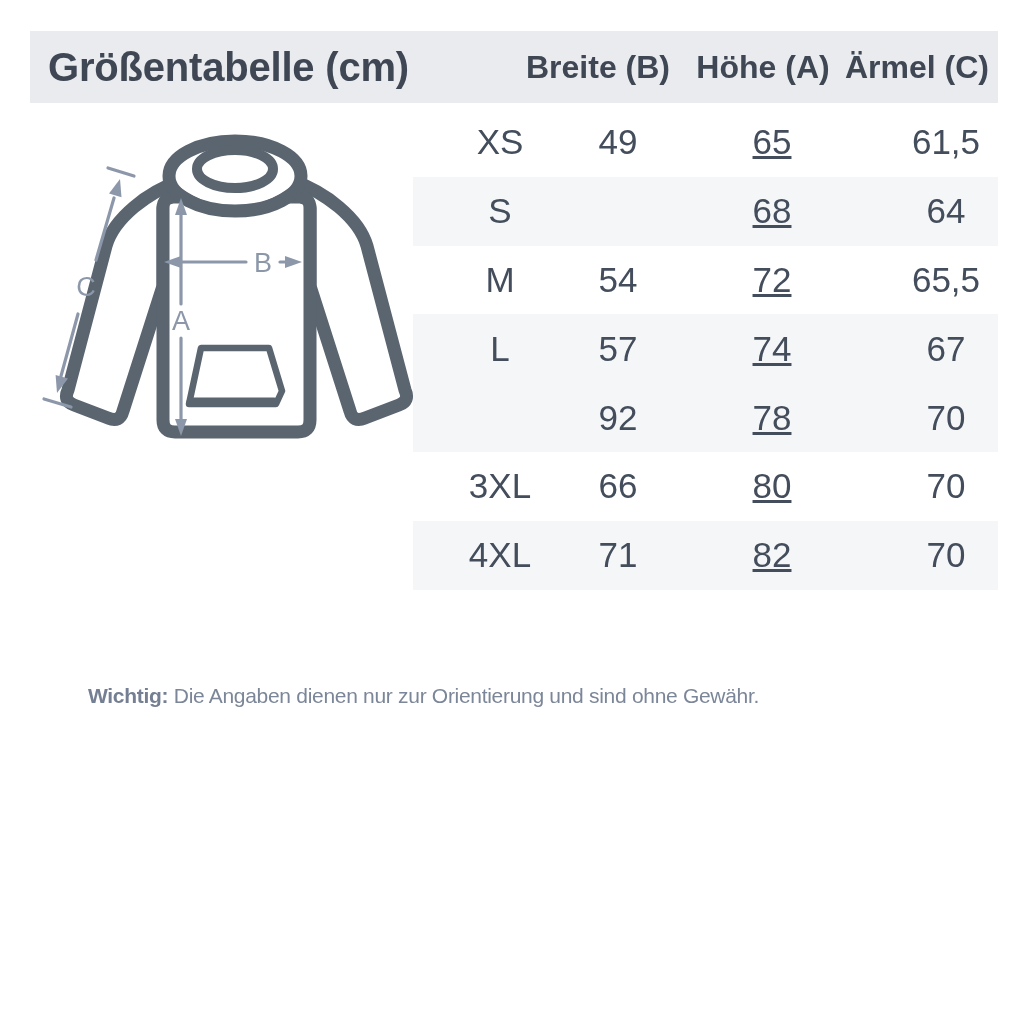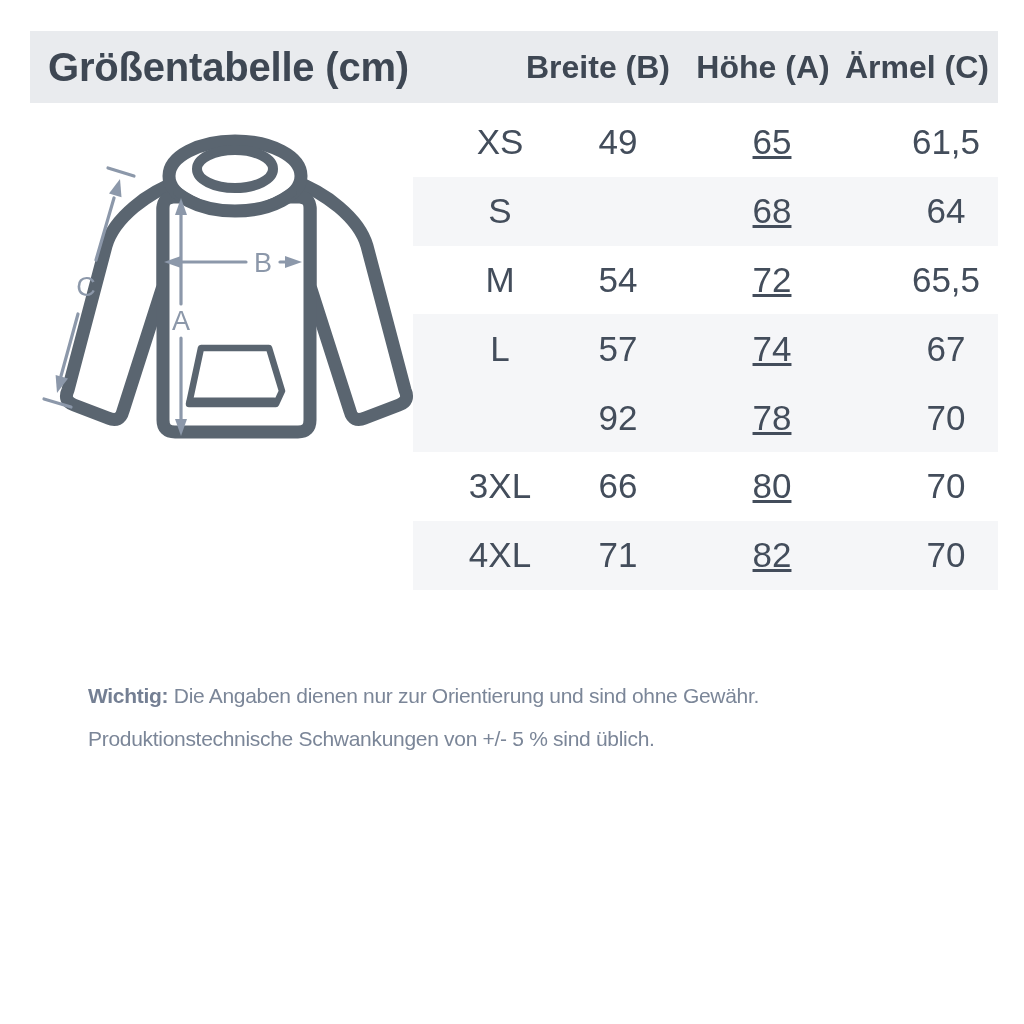--- a/index.html
+++ b/index.html
@@ -140,16 +140,15 @@
       <div class="trow alt">
         <span class="cell c0">4XL</span>
         <span class="cell c1">71</span>
         <span class="cell c2">82</span>
         <span class="cell c3">70</span>
       </div>
     </div>
 
   <div class="note">
     <div><b>Wichtig:</b><span> Die Angaben dienen nur zur Orientierung und sind ohne Gewähr.</span></div>
-    <div>Produktionstechnische Schwankungen von +/- 5 % sind üblich.</div>
   </div>
 
 </div>
 
 </body></html>

